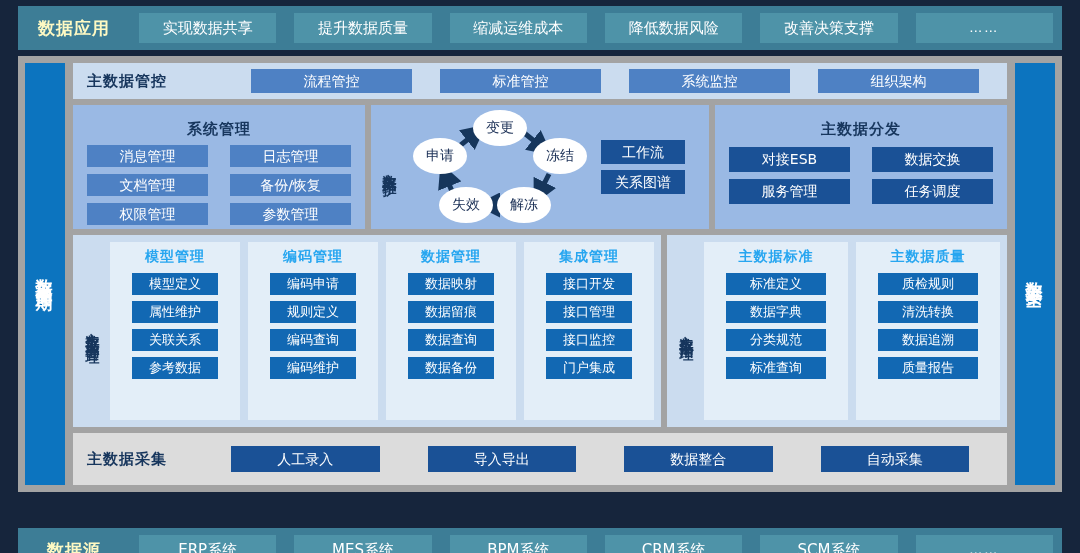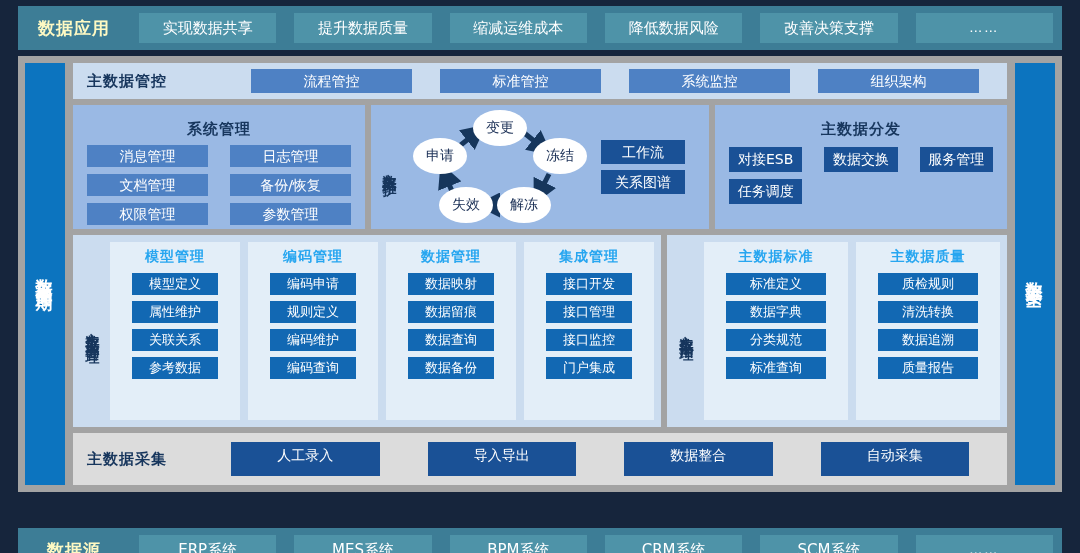--- a/index.html
+++ b/index.html
@@ -101,21 +101,21 @@
     margin-left: 6px; flex: 0 0 auto;
   }
   .btn-dark {
     background: #1a5196; color: #ffffff; text-align: center;
     font-size: 14px; height: 24px; line-height: 24px;
     padding: 0 14px; white-space: nowrap;
   }
 
   .panel-dist { flex: 0 0 292px; }
   .dist-grid {
-    display: grid; grid-template-columns: 1fr 1fr 1fr;
+    display: grid; grid-template-columns: 1fr 1fr;
     gap: 7px 22px; padding: 8px 14px 0 14px;
   }
   .btn-dark-cell {
     background: #1a5196; color: #ffffff; text-align: center;
     height: 25px; line-height: 25px; font-size: 14px; white-space: nowrap;
   }
 
   
   .low-row { flex: 1; display: flex; gap: 6px; }
   .sect { background: #cbdcef; display: flex; align-items: stretch; padding: 7px; }
@@ -145,21 +145,21 @@
   .collect-row {
     height: 52px; background: #dcdcdc; display: flex;
     align-items: center; padding: 12px 14px;
   }
   .collect-label {
     color: #17365d; font-size: 15px; font-weight: bold;
     flex: 0 0 120px; letter-spacing: 1px;
   }
   .collect-items { flex: 1; display: flex; align-items: center; }
   .collect-item {
-    flex: 1; margin: 0 24px; height: 34px; line-height: 26px;
+    flex: 1; margin: 0 24px; height: 26px; line-height: 26px;
     background: #1a5196; color: #ffffff; text-align: center;
     font-size: 14px; white-space: nowrap;
   }
 </style>
 </head>
 <body>
 
 <div class="page">
 
   <div class="teal-bar top">
@@ -260,22 +260,22 @@
               <div class="col-item">模型定义</div>
               <div class="col-item">属性维护</div>
               <div class="col-item">关联关系</div>
               <div class="col-item">参考数据</div>
             </div>
 
             <div class="col">
               <div class="col-head">编码管理</div>
               <div class="col-item">编码申请</div>
               <div class="col-item">规则定义</div>
+              <div class="col-item">编码查询</div>
               <div class="col-item">编码维护</div>
-              <div class="col-item">编码查询</div>
             </div>
 
             <div class="col">
               <div class="col-head">数据管理</div>
               <div class="col-item">数据映射</div>
               <div class="col-item">数据留痕</div>
               <div class="col-item">数据查询</div>
               <div class="col-item">数据备份</div>
             </div>
 

